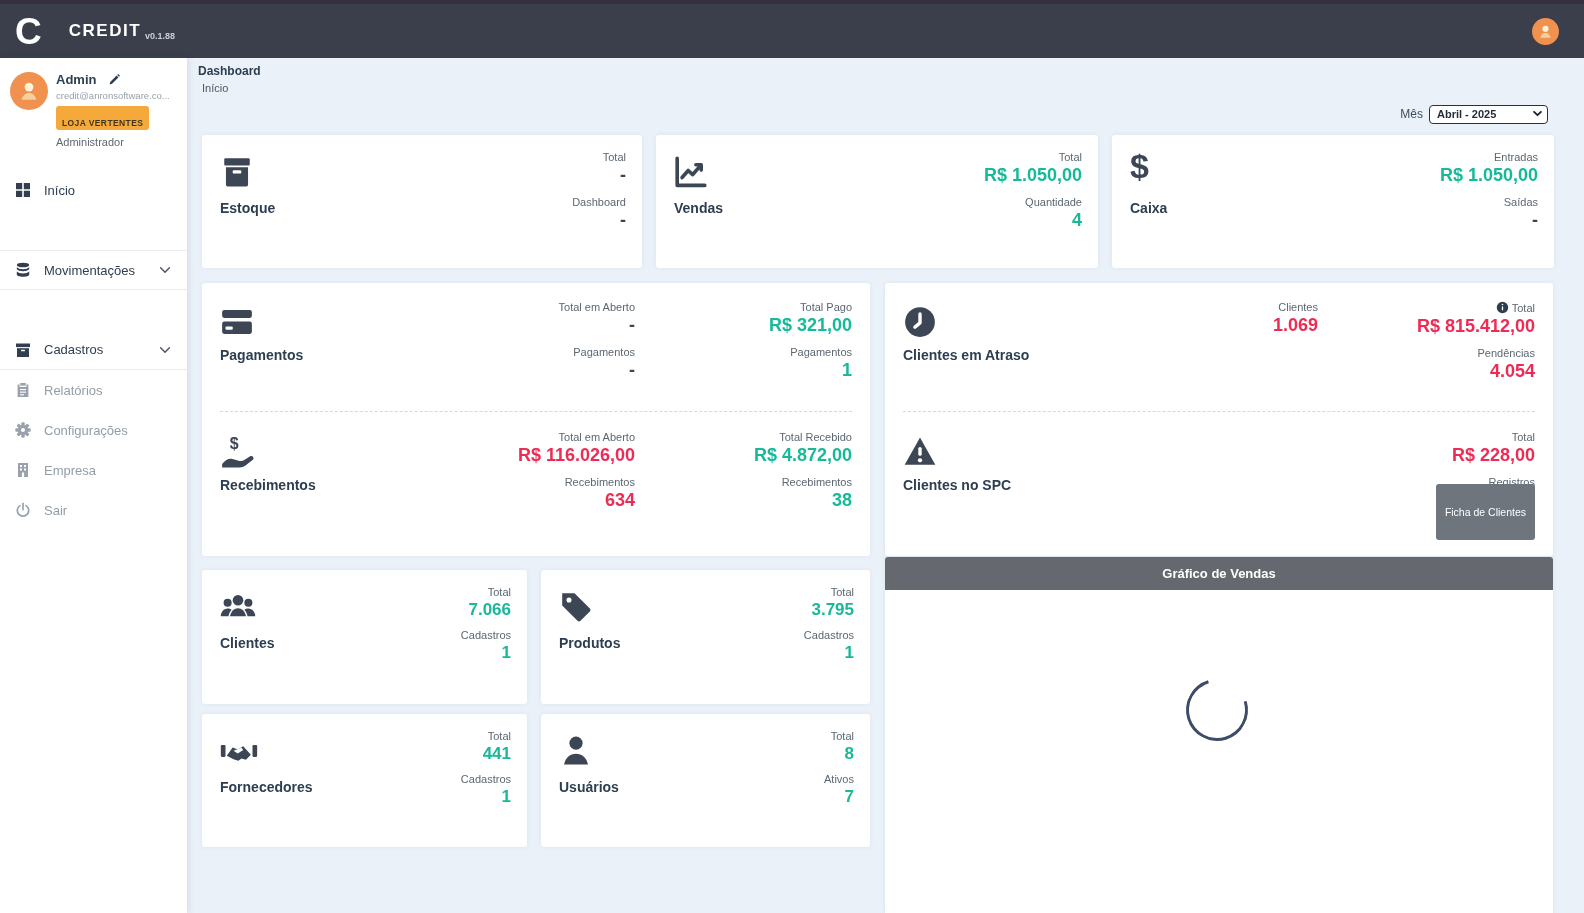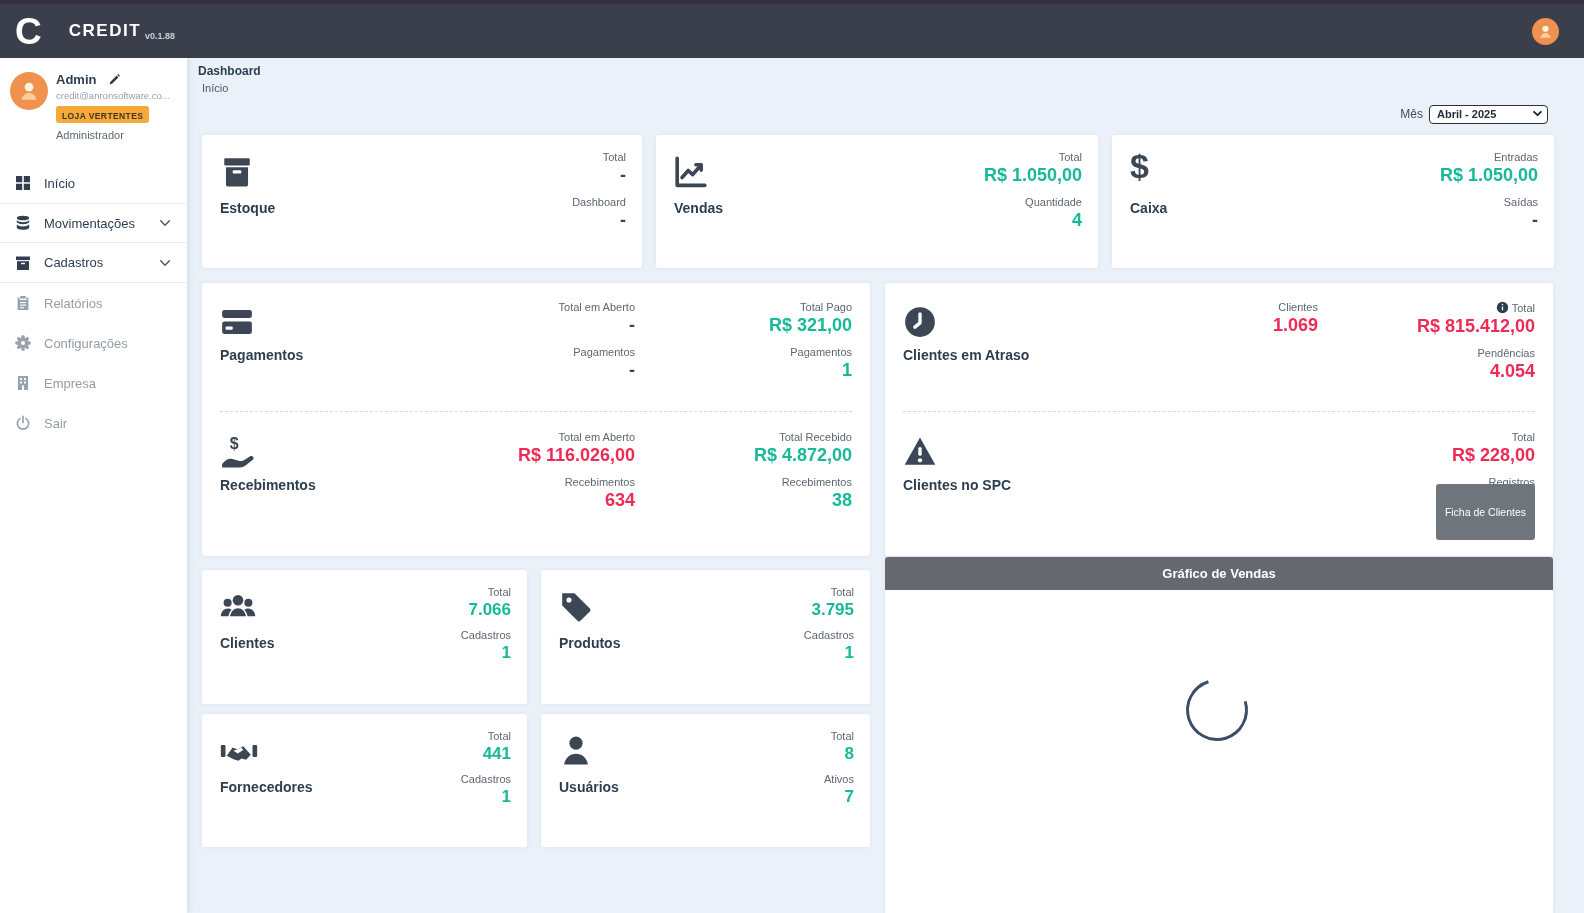--- a/index.html
+++ b/index.html
@@ -21,29 +21,29 @@
     box-shadow:2px 0 6px rgba(30,50,80,.10); z-index:2; }
   .profile { padding:14px 10px 6px 10px; display:flex; }
   .pavatar { width:38px; height:38px; border-radius:50%; background:#f0914f; flex:none;
     display:flex; align-items:center; justify-content:center; }
   .pinfo { margin-left:8px; min-width:0; }
   .pname-row { display:flex; align-items:center; gap:12px; }
   .pname { font-size:13px; font-weight:700; color:#2c3e50; }
   .pemail { font-size:9.5px; color:#97a1ab; margin-top:3px; white-space:nowrap; overflow:hidden;
     text-overflow:ellipsis; max-width:122px; }
   .pbadge { display:inline-block; background:#f5a93a; color:#41361d; font-size:8.5px; font-weight:700;
-    letter-spacing:.4px; padding:5px 6px 2px; border-radius:3px; margin-top:5px; }
+    letter-spacing:.4px; padding:12px 6px 2px; border-radius:3px; margin-top:5px; }
   .prole { font-size:11px; color:#5d6875; margin-top:6px; }
   .menu { margin-top:16px; }
   .menu-item { display:flex; align-items:center; height:40px; padding:0 15px; font-size:13px;
     color:#939da7; cursor:pointer; }
   .menu-item .mi-icon { width:16px; height:16px; margin-right:13px; color:#99a2ac; flex:none; }
   .menu-item.dark { color:#2c3e50; font-weight:500; }
   .menu-item.dark .mi-icon { color:#333e4e; }
-  .menu-item.boxed { border-top:1px solid #e8ebef; border-bottom:1px solid #e8ebef; }
+  .menu-item.boxed { border-top:1px solid #e8ebef; border-bottom:1px solid #e8ebef;margin-top:40px; }
   .menu-item.boxed + .menu-item.boxed { border-top:none; }
   .chev { margin-left:auto; width:14px; height:14px; color:#4a5663; }
 
   
   .page-title { position:absolute; left:198px; top:64px; font-size:12px; font-weight:700; color:#2c3e50; }
   .page-subtitle { position:absolute; left:202px; top:82px; font-size:11px; color:#4c5764; }
   .month-box { position:absolute; top:104px; right:36px; display:flex; align-items:center; gap:6px; }
   .month-label { font-size:12px; color:#3f4c5c; }
   .select-wrap { position:relative; }
   .month-select { appearance:none; -webkit-appearance:none; border:1.5px solid #2b3139; border-radius:4px;

